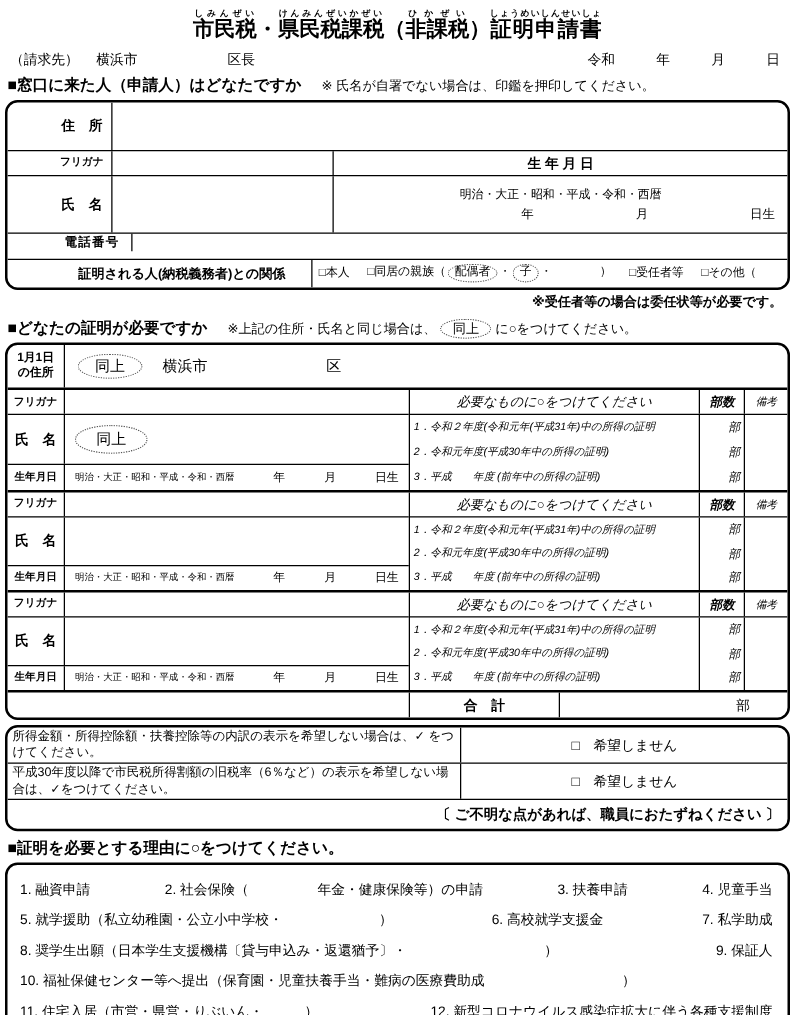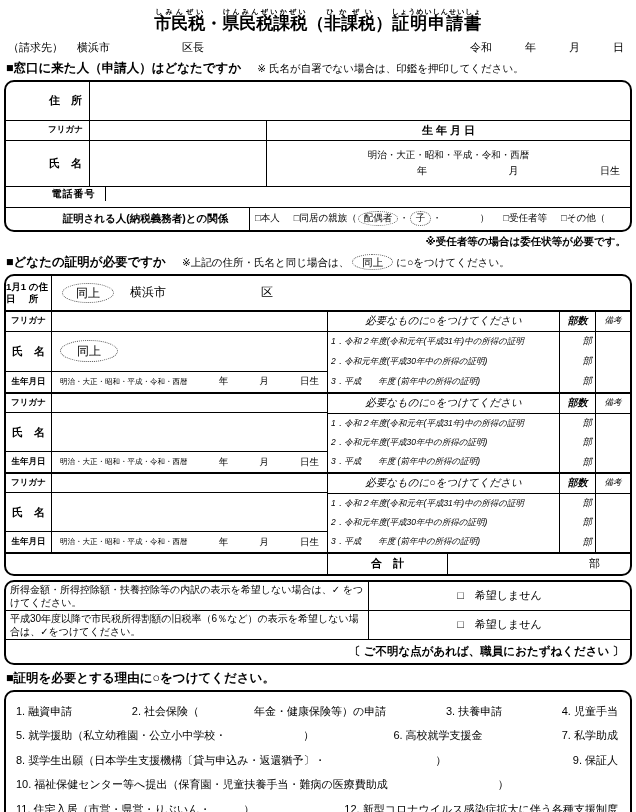--- a/index.html
+++ b/index.html
@@ -43,21 +43,21 @@
   .b1-phone-lab{width:64px;font-size:10px;letter-spacing:1px;}
   .b1-rel-lab{width:208px;font-size:10.5px;}
   .b1-rel-content{display:flex;align-items:center;font-size:9.5px;flex:1;padding-left:5px;gap:0;}
   .b1-rel-content .grp{margin-right:14px;white-space:pre;}
   .b1-rel-content .circle{padding:0 5px;margin:0 1px;}
 
   .note-delegate{font-size:10.5px;font-weight:bold;text-align:right;padding:3px 6px 0 0;}
 
   
   .b2-jan1{display:flex;height:36px;border-bottom:2px solid #000;box-sizing:border-box;}
-  .b2-lab46{width:46px;font-size:9.5px;line-height:1.25;}
+  .b2-lab46{width:46px;font-size:9.5px;line-height:1.25;flex-direction:column;}
   .b2-jan1-content{display:flex;align-items:center;font-size:12px;flex:1;padding-left:10px;}
   .b2-jan1-content .circle{padding:1px 13px;margin-right:16px;}
   .b2-jan1-ward{margin-left:95px;}
 
   .p-block{display:flex;height:80px;box-sizing:border-box;}
   .p-block + .p-block{border-top:2px solid #000;}
   .p-left{width:322px;flex-shrink:0;display:flex;flex-direction:column;border-right:1px solid #000;box-sizing:border-box;}
   .p-row{display:flex;box-sizing:border-box;}
   .p-row.rb{border-bottom:1px solid #000;}
   .p-lab{width:46px;flex-shrink:0;display:flex;align-items:center;justify-content:center;

